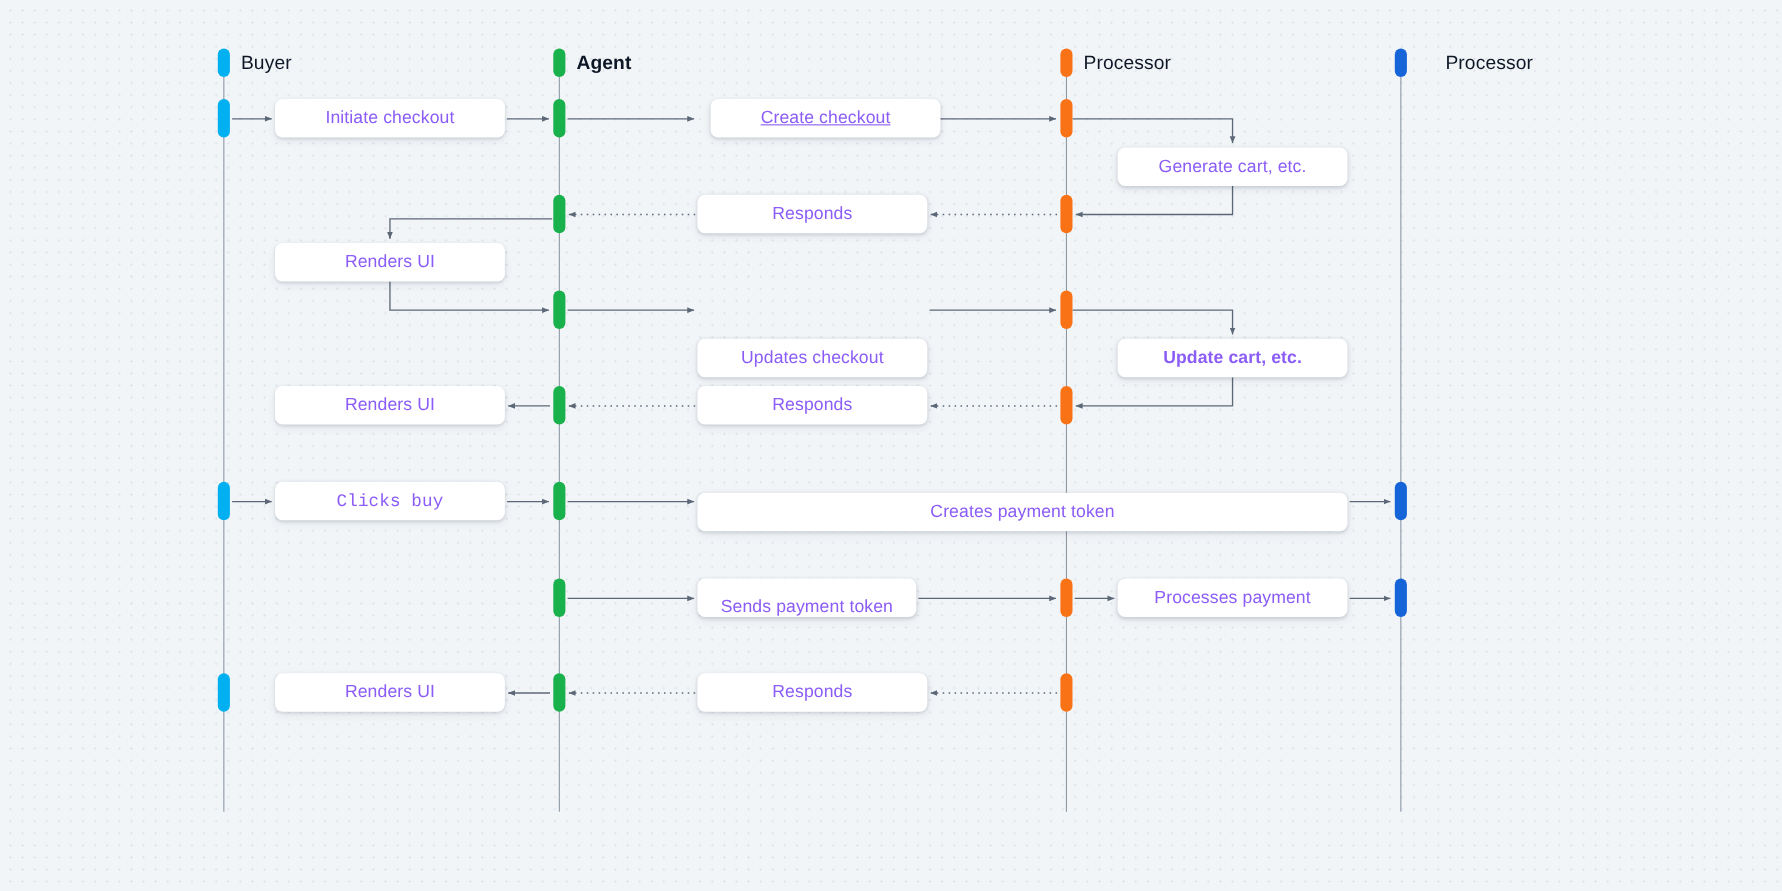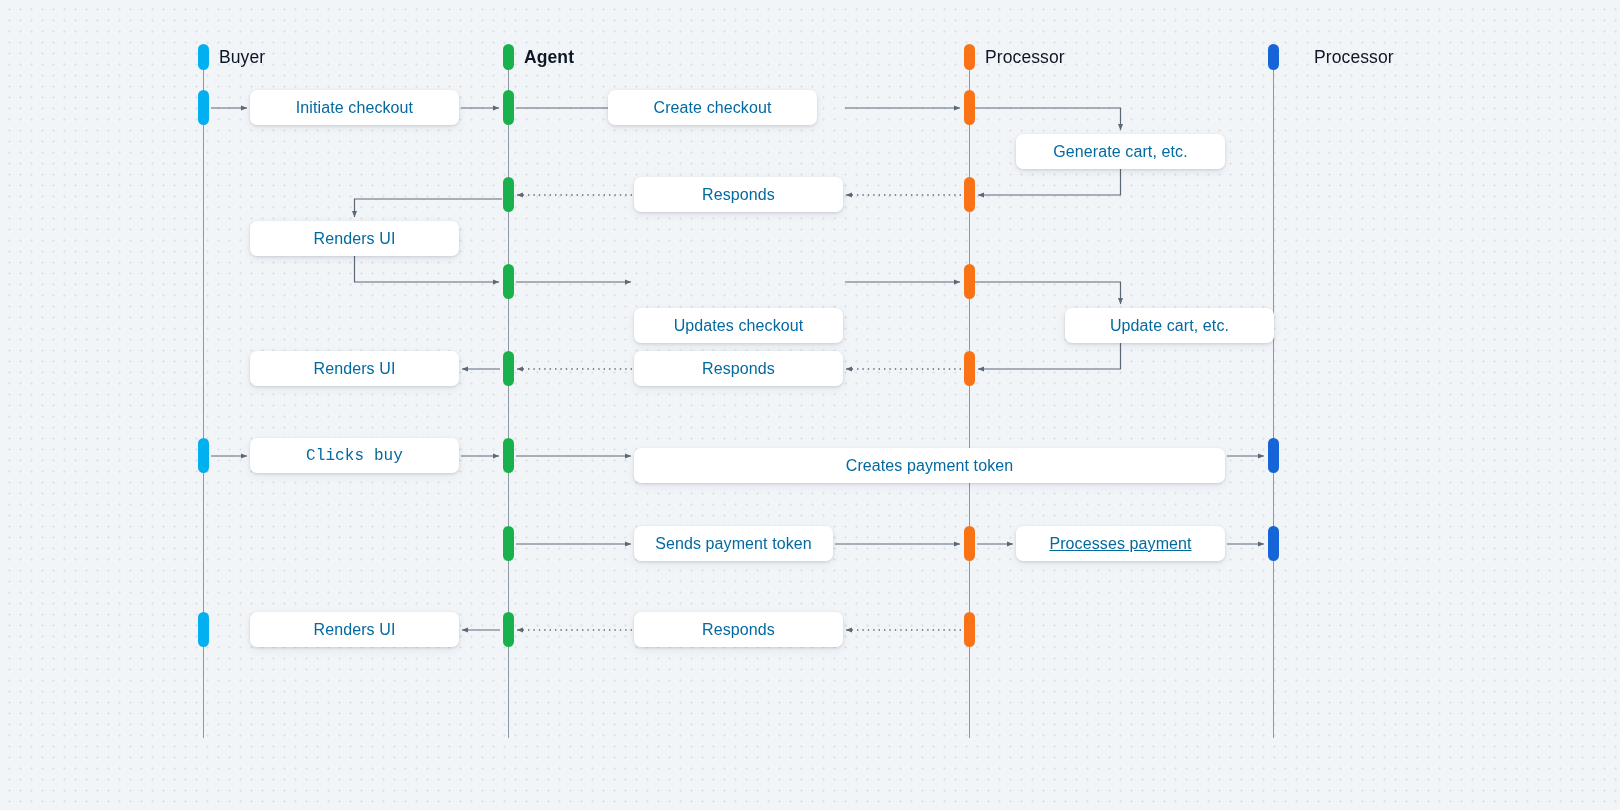--- a/index.html
+++ b/index.html
@@ -35,21 +35,21 @@
 
   .msg-box{
     position:absolute;
     background:#ffffff;
     border-radius:7px;
     box-shadow:0 1px 3px rgba(18,34,56,.13), 0 3px 9px rgba(18,34,56,.07);
     display:flex;
     align-items:center;
     justify-content:center;
     font-size:16px;
-    color:#0369a1;
+    color:#8b5cf6;
     letter-spacing:.1px;
     white-space:nowrap;
   }
 </style>
 </head>
 <body>
 
 <div id="canvas">
 
   <svg id="svg-layer">
@@ -123,54 +123,54 @@
       <div class="act" style="left: 964px; top: 526px; height: 35px; background: rgb(249, 115, 22);"></div>
       <div class="act" style="left: 1268px; top: 526px; height: 35px; background: rgb(21, 101, 216);"></div>
       <div class="act" style="left: 198px; top: 612px; height: 35px; background: rgb(0, 176, 240);"></div>
       <div class="act" style="left: 503px; top: 612px; height: 35px; background: rgb(25, 177, 75);"></div>
       <div class="act" style="left: 964px; top: 612px; height: 35px; background: rgb(249, 115, 22);"></div>
     </div>
   <div id="boxes">
       <div class="msg-box" style="left: 250px; top: 90px; width: 209px; height: 35px;">
         <span>Initiate checkout</span>
       </div>
-      <div class="msg-box" style="left: 608px; top: 90px; width: 209px; height: 35px;">
+      <div class="msg-box" style="left: 646px; top: 90px; width: 209px; height: 35px; text-decoration: underline;">
         <span>Create checkout</span>
       </div>
       <div class="msg-box" style="left: 1016px; top: 134px; width: 209px; height: 35px; text-align: center;">
         <span>Generate cart, etc.</span>
       </div>
       <div class="msg-box" style="left: 634px; top: 177px; width: 209px; height: 35px;">
         <span>Responds</span>
       </div>
       <div class="msg-box" style="left: 250px; top: 221px; width: 209px; height: 35px;">
         <span>Renders UI</span>
       </div>
       <div class="msg-box" style="left: 634px; top: 264px; width: 209px; height: 35px; margin-top: 44px;">
         <span>Updates checkout</span>
       </div>
-      <div class="msg-box" style="left: 1065px; top: 308px; width: 209px; height: 35px;">
+      <div class="msg-box" style="left: 1016px; top: 308px; width: 209px; height: 35px; font-weight: bold;">
         <span>Update cart, etc.</span>
       </div>
       <div class="msg-box" style="left: 634px; top: 351px; width: 209px; height: 35px;">
         <span>Responds</span>
       </div>
       <div class="msg-box" style="left: 250px; top: 351px; width: 209px; height: 35px;">
         <span>Renders UI</span>
       </div>
       <div class="msg-box" style="left: 250px; top: 438px; width: 209px; height: 35px; font-family: Liberation Mono, monospace;">
         <span>Clicks buy</span>
       </div>
       <div class="msg-box" style="left: 634px; top: 448px; width: 591px; height: 35px;">
         <span>Creates payment token</span>
       </div>
-      <div class="msg-box" style="left: 634px; top: 526px; width: 199px; height: 35px;">
+      <div class="msg-box" style="left: 634px; top: 526px; width: 199px; height: 35px; align-items: flex-end;">
         <span>Sends payment token</span>
       </div>
-      <div class="msg-box" style="left: 1016px; top: 526px; width: 209px; height: 35px; text-decoration: underline;">
+      <div class="msg-box" style="left: 1016px; top: 526px; width: 209px; height: 35px;">
         <span>Processes payment</span>
       </div>
       <div class="msg-box" style="left: 634px; top: 612px; width: 209px; height: 35px;">
         <span>Responds</span>
       </div>
       <div class="msg-box" style="left: 250px; top: 612px; width: 209px; height: 35px;">
         <span>Renders UI</span>
       </div>
     </div>
 

